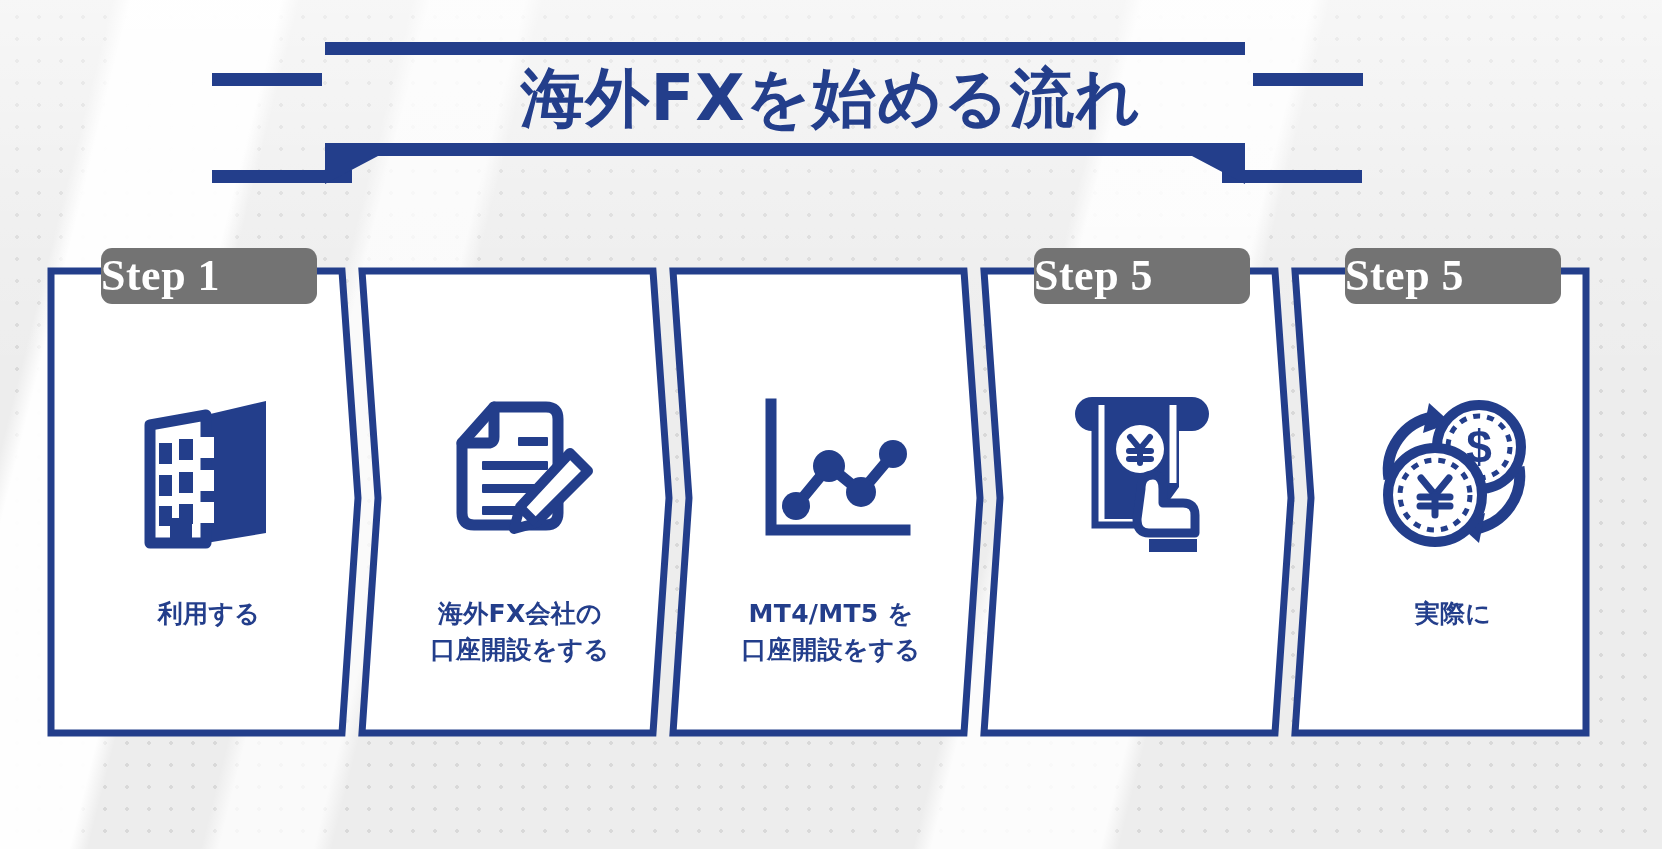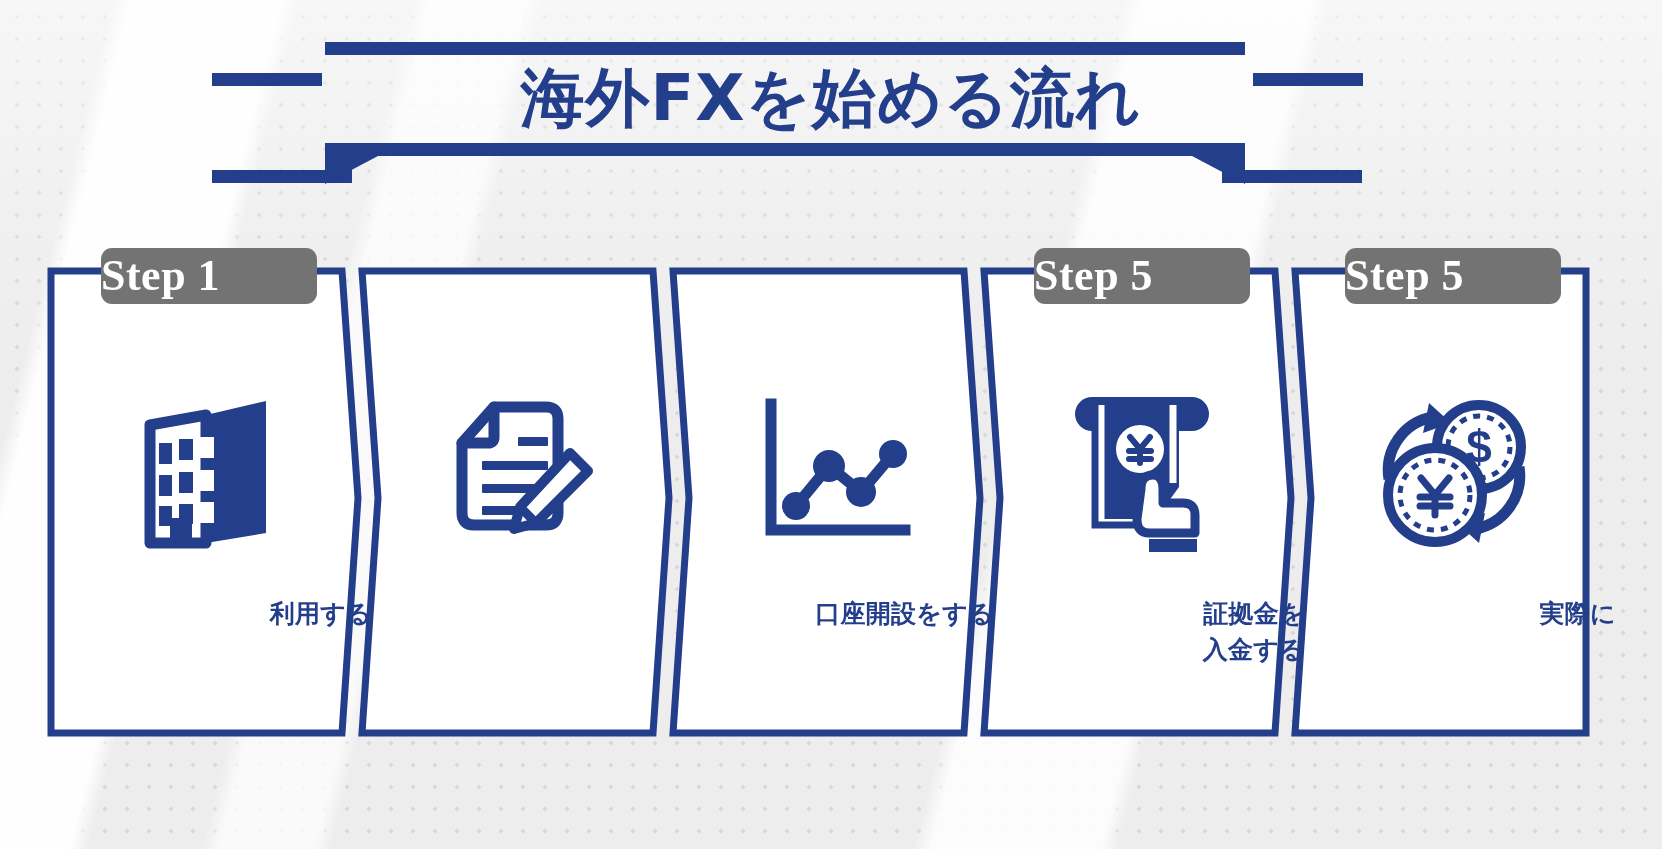--- a/index.html
+++ b/index.html
@@ -75,21 +75,21 @@
     z-index:4;
   }
   .icon-wrap{
     position:absolute;left:0;top:112px;width:100%;height:190px;
     display:flex;align-items:center;justify-content:center;
     z-index:3;
   }
   .icon-wrap svg{display:block;}
   .caption{
     position:absolute;left:0;top:330px;width:100%;
-    text-align:right;
+    text-align:center;
     z-index:3;
     color:#233e8b;
     font-family:"DejaVu Sans","Liberation Sans",sans-serif;
     font-weight:bold;
     font-size:25px;
     line-height:1.45;
     letter-spacing:.3px;
   }
   .caption .ln{display:block;white-space:nowrap;}
 </style>
@@ -173,20 +173,24 @@
         <rect x="42" y="91" width="54" height="9" rx="1" fill="#233e8b"></rect>
         <rect x="42" y="113" width="44" height="9" rx="1" fill="#233e8b"></rect>
 
         <g>
           <path d="M130,60 L148,78 L96,130 L74,136 L80,114 Z" fill="#ffffff" stroke="#233e8b" stroke-width="10" stroke-linejoin="round"></path>
           <line x1="82" y1="116" x2="96" y2="130" stroke="#233e8b" stroke-width="9"></line>
         </g>
       </svg>
     </div>
 
+    <div class="caption">
+      <span class="ln">海外FX会社の</span>
+      <span class="ln">口座開設をする</span>
+    </div>
   </div>
 
   <div class="step-card" style="left:622px;">
     <svg class="step-shape" viewBox="0 0 326 472" preserveAspectRatio="none">
       <path d="M5,5 L296,5 L312,232 L296,467 L5,467 L21,232 Z" fill="#ffffff" stroke="#233e8b" stroke-width="7" stroke-linejoin="miter"></path>
     </svg>
 
     <div class="icon-wrap">
       <svg width="160" height="155" viewBox="0 0 160 155">
 
@@ -195,20 +199,21 @@
         <polyline points="45,110 78,70 110,96 142,58" fill="none" stroke="#233e8b" stroke-width="11" stroke-linejoin="round" stroke-linecap="round"></polyline>
 
         <circle cx="45" cy="110" r="14" fill="#233e8b"></circle>
         <circle cx="78" cy="70" r="16" fill="#233e8b"></circle>
         <circle cx="110" cy="96" r="15" fill="#233e8b"></circle>
         <circle cx="142" cy="58" r="14" fill="#233e8b"></circle>
       </svg>
     </div>
 
     <div class="caption">
+      <span class="ln">MT4/MT5 を</span>
       <span class="ln">口座開設をする</span>
     </div>
   </div>
 
   <div class="step-card" style="left:933px;">
     <svg class="step-shape" viewBox="0 0 326 472" preserveAspectRatio="none">
       <path d="M5,5 L296,5 L312,232 L296,467 L5,467 L21,232 Z" fill="#ffffff" stroke="#233e8b" stroke-width="7" stroke-linejoin="miter"></path>
     </svg>
     <div class="badge">Step 5</div>
 
@@ -230,24 +235,20 @@
           <line x1="73" y1="58" x2="73" y2="72"></line>
           <line x1="62" y1="60" x2="84" y2="60"></line>
           <line x1="62" y1="68" x2="84" y2="68"></line>
         </g>
 
         <path d="M74,98 Q74,84 86,84 Q96,84 96,98 L96,112 L116,112 Q128,112 128,124 L128,142 L82,142 Q70,142 70,128 Z" fill="#ffffff" stroke="#233e8b" stroke-width="9" stroke-linejoin="round"></path>
         <rect x="82" y="148" width="48" height="13" fill="#233e8b"></rect>
       </svg>
     </div>
 
-    <div class="caption">
-      <span class="ln">証拠金を</span>
-      <span class="ln">入金する</span>
-    </div>
   </div>
 
   <div class="step-card" style="left:1244px;text-decoration:underline;">
     <svg class="step-shape" viewBox="0 0 326 472" preserveAspectRatio="none">
       <path d="M5,5 L296,5 L296,467 L5,467 L21,232 Z" fill="#ffffff" stroke="#233e8b" stroke-width="7" stroke-linejoin="miter"></path>
     </svg>
     <div class="badge">Step 5</div>
 
     <div class="icon-wrap">
       <svg width="165" height="160" viewBox="0 0 165 160">

